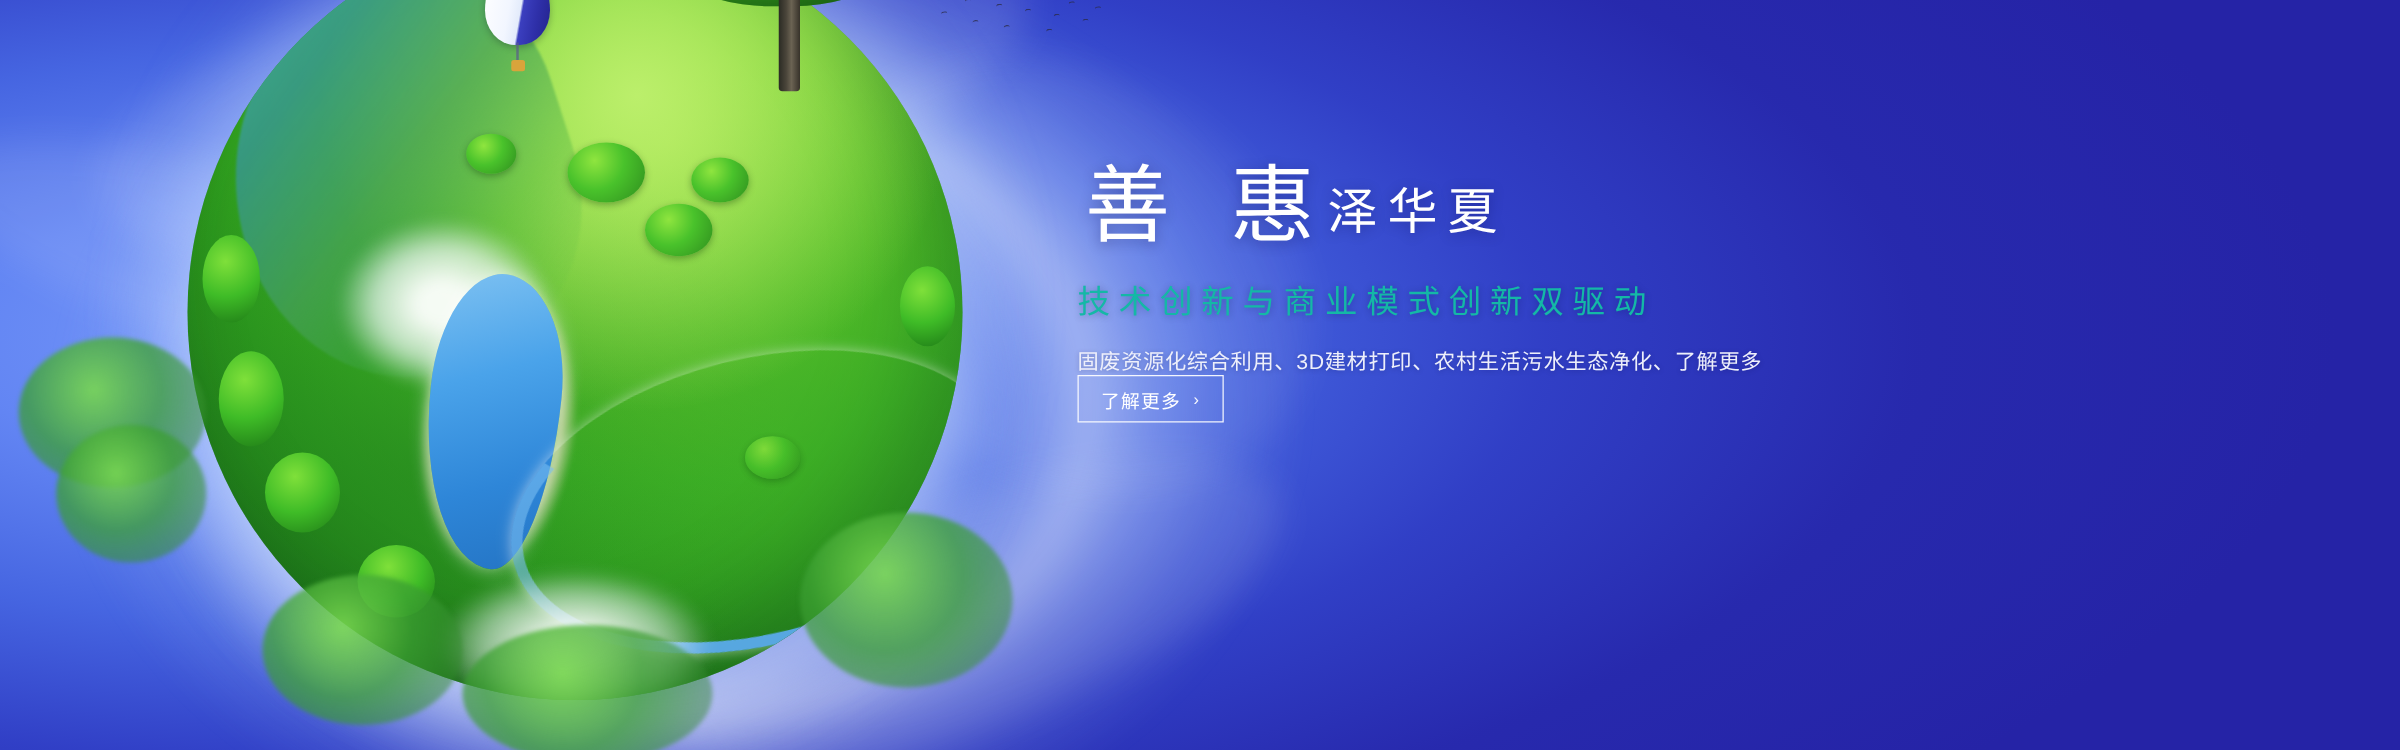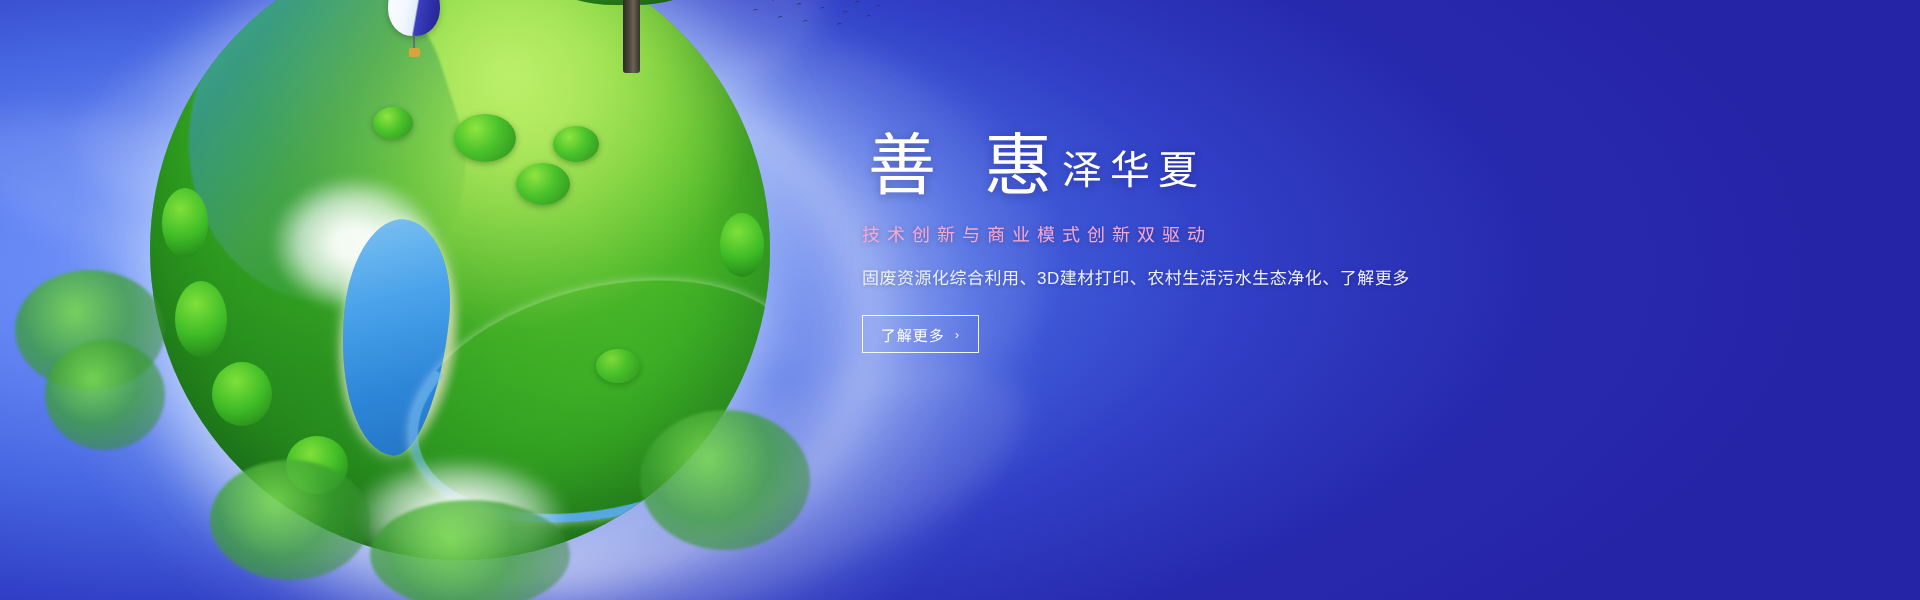--- a/index.html
+++ b/index.html
@@ -282,41 +282,40 @@
     line-height: 1;
     letter-spacing: 8px;
     padding-left: 10px;
     position: relative;
     top: -6px;
   }
   .headline .gap { width: 48px; }
 
   .subhead {
     margin-top: 24px;
-    color: #f9a8d4;
-    font-size: 18px;
+    color: #14b8a6;
+    font-size: 26px;
     letter-spacing: 7px;
     white-space: nowrap;
     text-shadow: 0 1px 6px rgba(10,10,60,0.30);
   }
   .desc {
     margin-top: 18px;
     color: #EDEFFB;
     font-size: 17px;
     letter-spacing: 0.5px;
     white-space: nowrap;
     text-shadow: 0 1px 4px rgba(10,10,60,0.25);
   }
 
   .cta {
     display: inline-flex;
     align-items: center;
     justify-content: center;
     gap: 10px;
-    margin-top: 26px;
     width: 117px;
     height: 38px;
     border: 1px solid rgba(255,255,255,0.92);
     color: #FFFFFF;
     background: transparent;
     font-size: 15px;
     letter-spacing: 1px;
     cursor: pointer;
     box-sizing: border-box;
   }

